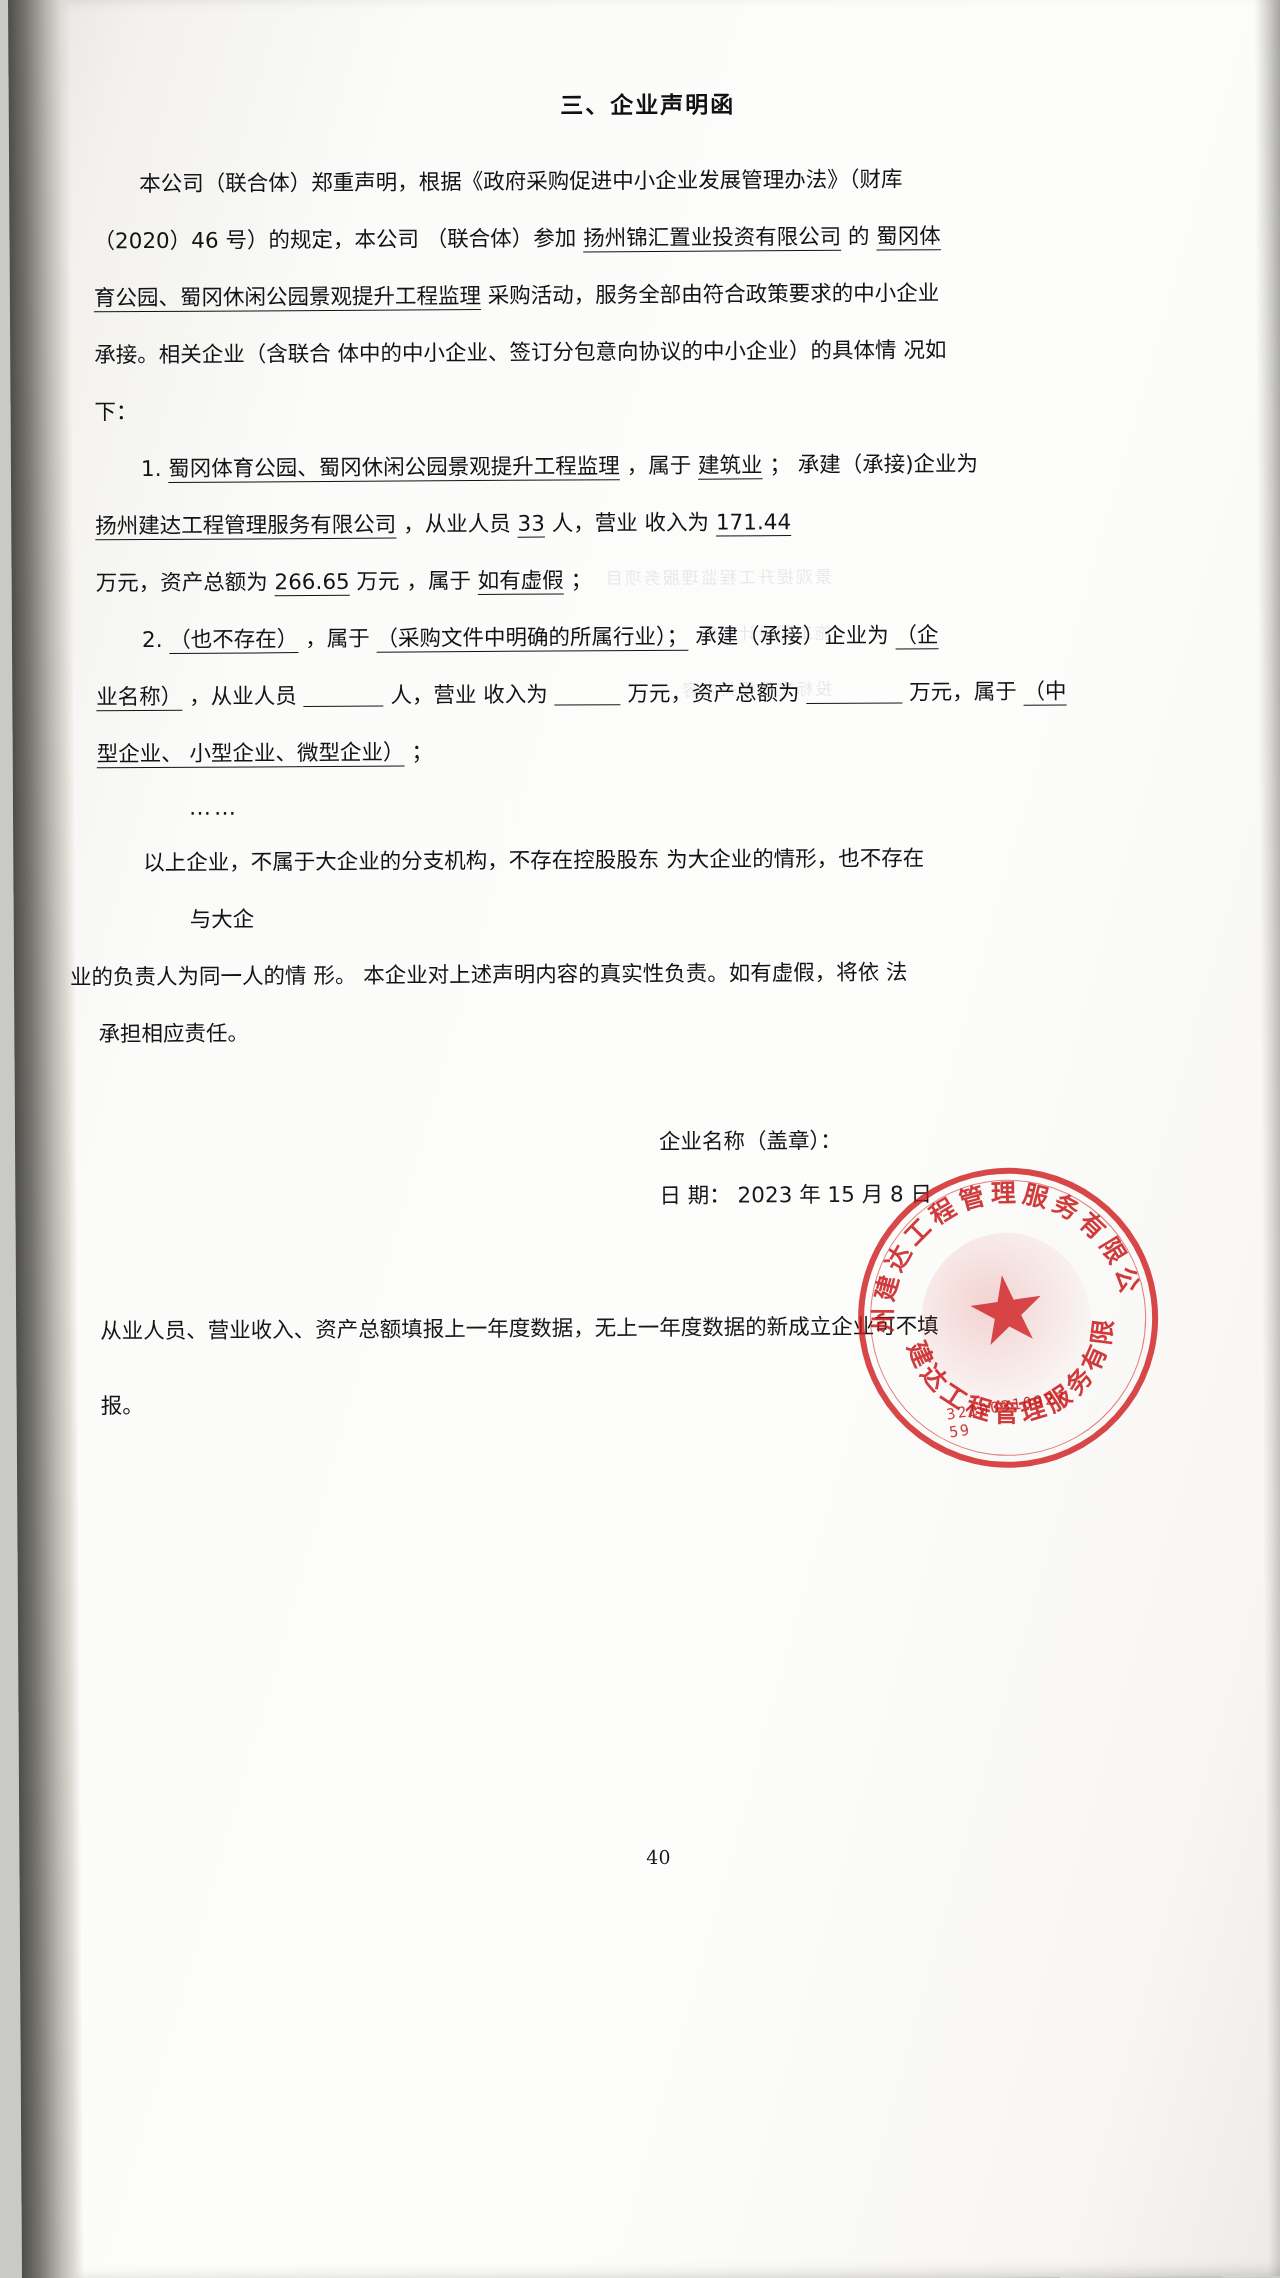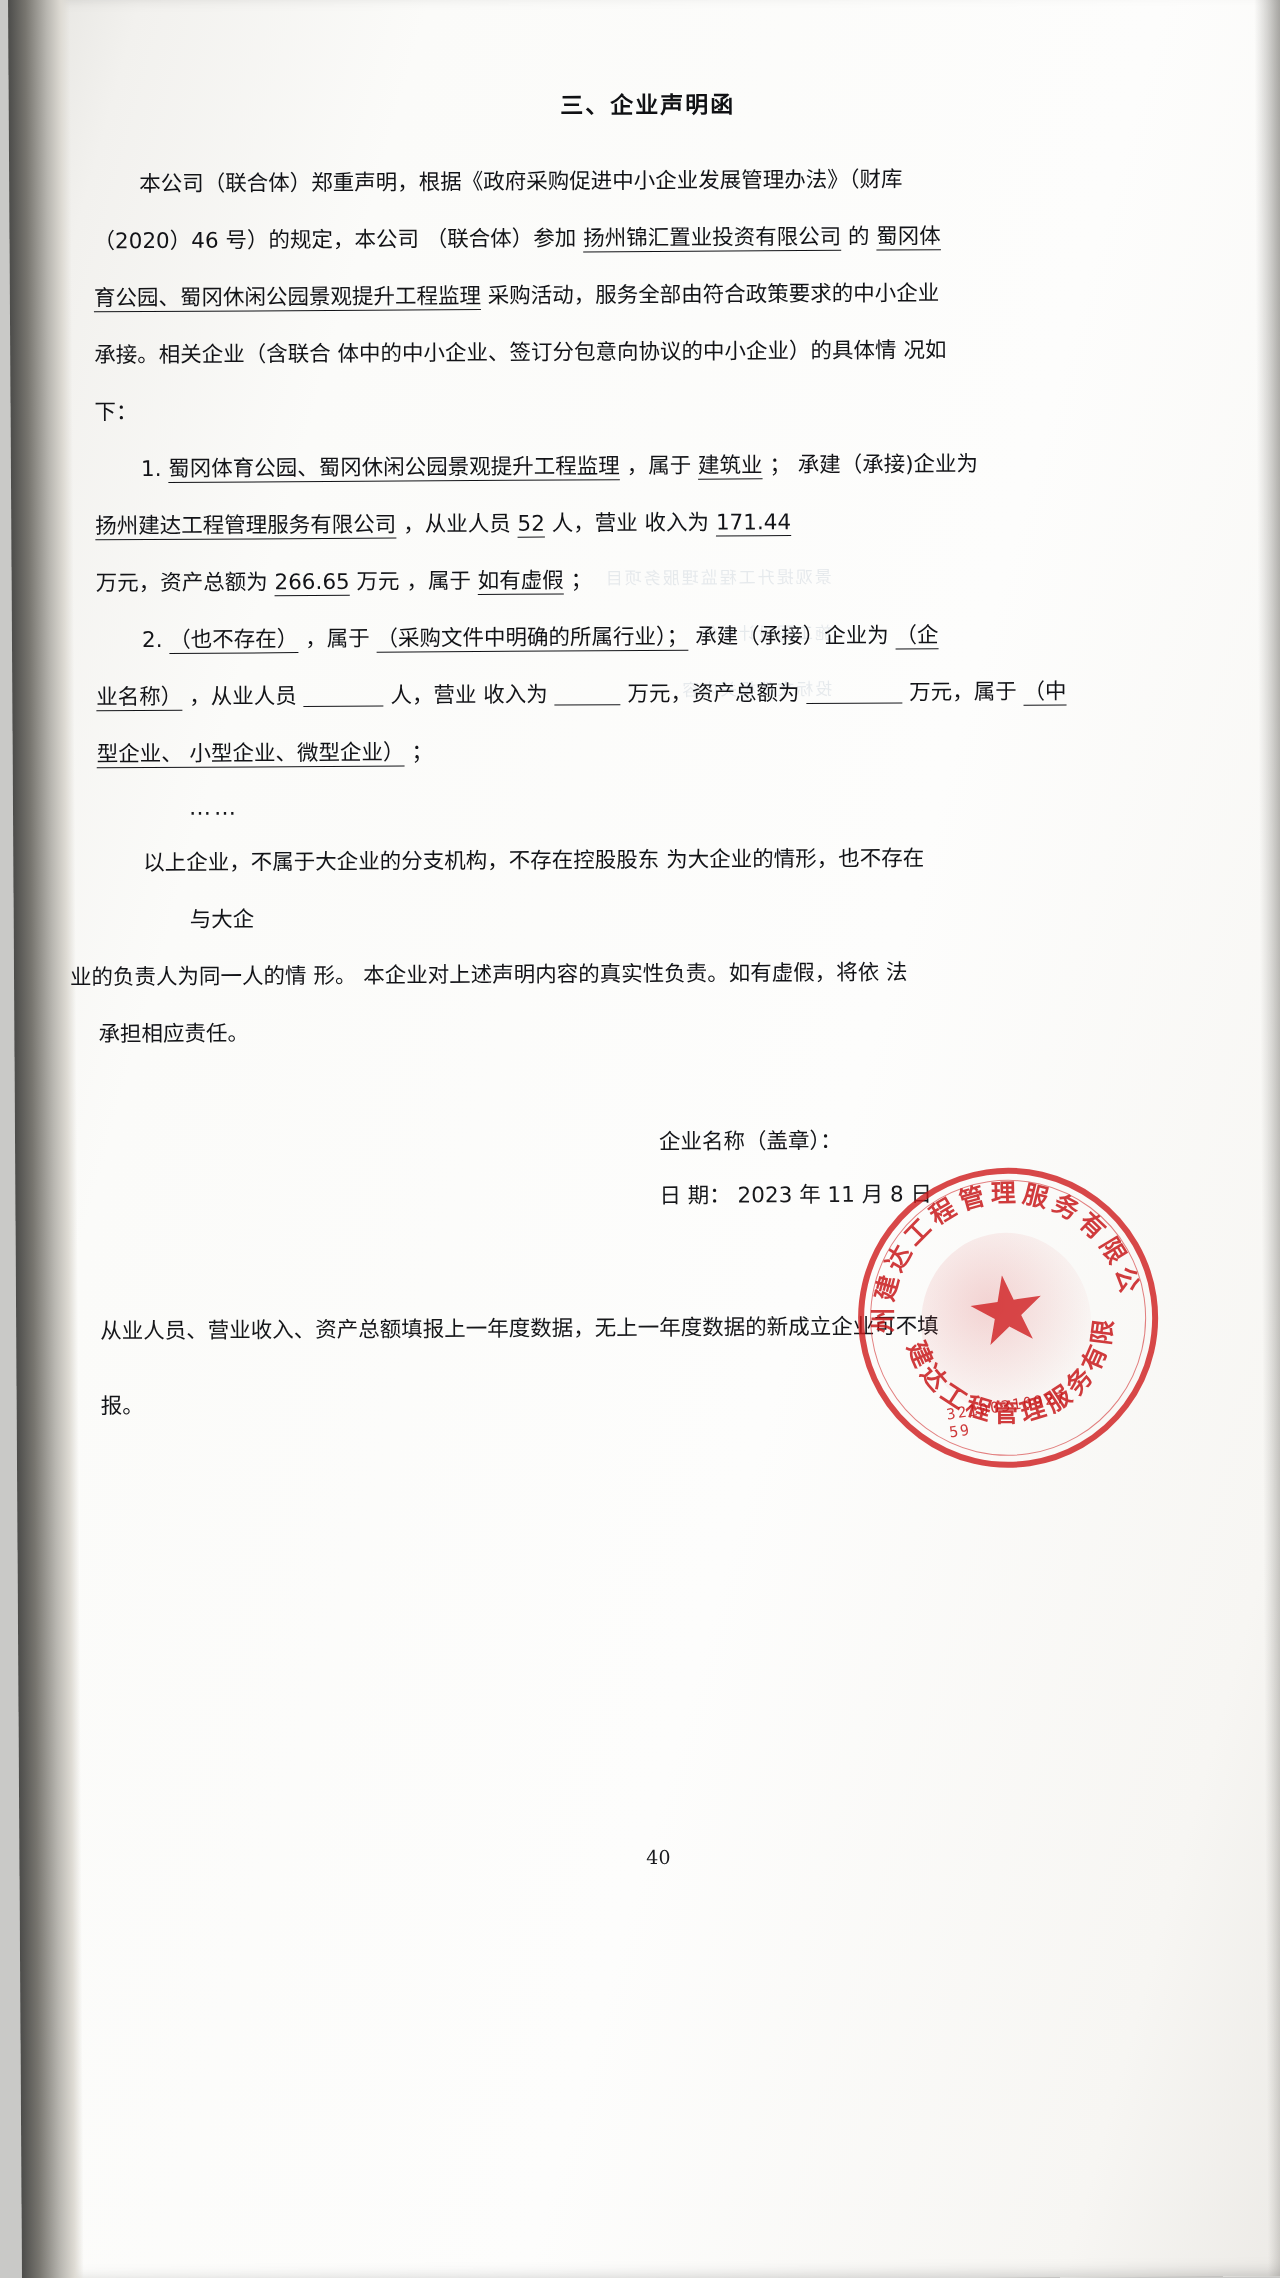--- a/index.html
+++ b/index.html
@@ -229,21 +229,21 @@
       <p class="para indent">
         <span>1.</span>
         <span class="u">蜀冈体育公园、蜀冈休闲公园景观提升工程监理</span>
         <span>，属于</span>
         <span class="u">建筑业</span>
         <span>；  承建（承接)企业为</span>
       </p>
       <p class="para">
         <span class="u">扬州建达工程管理服务有限公司</span>
         <span>，从业人员</span>
-        <span class="u">52</span>
+        <span class="u">33</span>
         <span>人，营业 收入为</span>
         <span class="u">171.44</span>
       </p>
       <p class="para">
         <span>万元，资产总额为</span>
         <span class="u">266.65</span>
         <span>万元 ，属于</span>
         <span class="u">如有虚假</span>
         <span>；</span>
       </p>
@@ -278,21 +278,21 @@
       <p class="para" style="text-indent:92px;">与大企</p>
       <p class="para" style="margin-left:-28px;">业的负责人为同一人的情 形。  本企业对上述声明内容的真实性负责。如有虚假，将依 法</p>
       <p class="para">承担相应责任。</p>
 
       <div class="sign-block">
         <div>企业名称（盖章）：</div>
         <div>
           <span>日  期：</span>
           <span>2023</span>
           <span>年</span>
-          <span>11</span>
+          <span>15</span>
           <span>月</span>
           <span>8</span>
           <span>日</span>
         </div>
       </div>
 
       <p class="note">从业人员、营业收入、资产总额填报上一年度数据，无上一年度数据的新成立企业可不填</p>
       <p class="para">报。</p>
 
       <div class="page-number">40</div>

